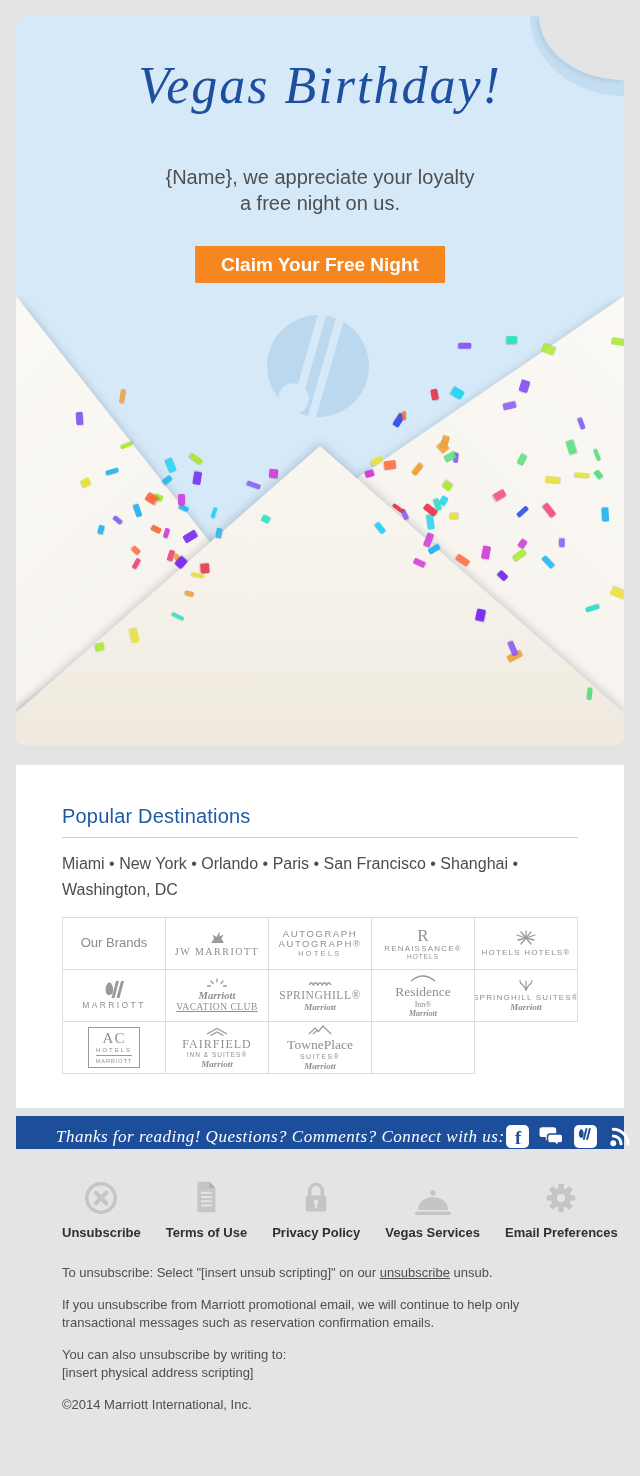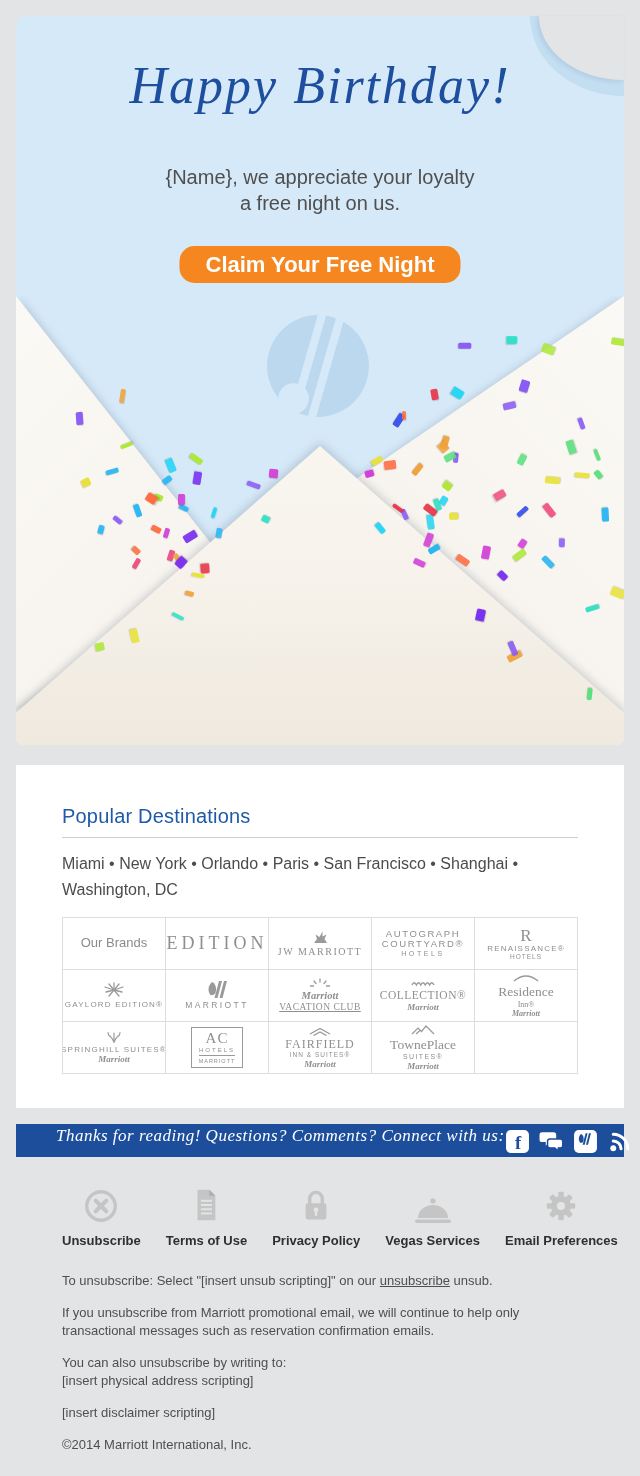--- a/index.html
+++ b/index.html
@@ -25,22 +25,22 @@
     position:absolute; top:40px; left:0; right:0; text-align:center;
     font-family:cursive; font-style:italic; font-weight:400;
     font-size:52px; letter-spacing:2px; color:#1d4f9e;
   }
   .hero-msg {
     position:absolute; top:148px; left:0; right:0; text-align:center;
     font-size:20px; line-height:26px; color:#4f4f4f;
   }
   .cta {
     position:absolute; top:230px; left:50%; transform:translateX(-50%);
-    background:#f6861f; color:#fff; border:none; border-radius:15px;
-    font-family:"Liberation Sans", sans-serif; font-weight:bold; font-size:22px;
+    background:#f6861f; color:#fff; border:none; border-radius:1px;
+    font-family:"Liberation Sans", sans-serif; font-weight:bold; font-size:19px;
     padding:0 26px; height:37px; line-height:37px; white-space:nowrap; cursor:pointer;
   }
 
   .envelope {
     position:absolute; top:280px; left:0; width:608px; height:449px;
     overflow:hidden; border-radius:0 0 8px 8px;
   }
   .watermark { position:absolute; top:14px; left:246px; }
   .flap { position:absolute; inset:0; }
   .flap .shape { position:absolute; inset:0; }
@@ -51,21 +51,21 @@
   .flap-right .shape { clip-path:polygon(608px 0, -50px 100%, 608px 100%);
     background:linear-gradient(225deg,#fbf9f5,#f2eee6); }
   .flap-front { filter:drop-shadow(0 -3px 4px rgba(90,105,125,.28)); }
   .flap-front .shape { clip-path:polygon(304px 150px, 680px 480px, -72px 480px);
     background:linear-gradient(180deg,#fbf9f4 0%,#f7f3ec 60%,#efe9de 100%); }
   .confetti-layer { position:absolute; inset:0; }
   .confetti-layer span { position:absolute; display:block; border-radius:1.5px;
     box-shadow:0.5px 1px 1px rgba(0,0,0,.16); }
 
   
-  .panel { margin:20px 16px 16px; background:#ffffff; padding:40px 46px 34px; }
+  .panel { margin:20px 16px 8px; background:#ffffff; padding:40px 46px 34px; }
   .panel h2 { margin:0 0 9px; font-size:20px; font-weight:500; color:#1f5aa8; letter-spacing:.2px; }
   .panel .rule { border:none; border-top:1px solid #cfcfcf; margin:0 0 13px; }
   .dest { font-size:16px; line-height:26px; color:#4c4c4c; margin-bottom:14px; }
 
   .brand-grid {
     display:grid; grid-template-columns:repeat(5,1fr);
     border-top:1px solid #dddddd; border-left:1px solid #dddddd;
   }
   .bcell {
     height:52px; border-right:1px solid #dddddd; border-bottom:1px solid #dddddd;
@@ -93,21 +93,21 @@
   .serif12caps { font-family:"Liberation Serif",serif; font-size:12px; letter-spacing:1px; }
   .serif13     { font-family:"Liberation Serif",serif; font-size:13.5px; }
   .serif8      { font-family:"Liberation Serif",serif; font-size:8px; }
   .acbig       { font-family:"Liberation Serif",serif; font-size:15px; letter-spacing:1px;text-align:center; }
   .acrule      { font-size:5.5px; letter-spacing:1px; border-top:1px solid #9a9a9a; padding-top:1.5px; margin-top:1.5px; }
   .logo-box    { border:1px solid #9a9a9a; padding:2px 7px 3px; display:flex; flex-direction:column; align-items:center; }
 
   
   .social-bar {
     margin:0 16px; height:33px; background:#1d4e9b;
-    display:flex; padding:2px 12px 0 40px;
+    display:flex; align-items:center; padding:8px 12px 0 40px;
   }
   .social-msg { flex:1; color:#ffffff; font-family:cursive; font-style:italic;
                 font-size:17px; letter-spacing:.5px; white-space:nowrap; }
   .social-icons { display:flex; gap:9px; align-items:center; }
   .sicon { display:block; width:25px; height:25px; cursor:pointer; line-height:0; }
 
   
   .footer { margin:0 16px; padding:26px 0 0 46px; }
   .flinks { display:flex; gap:25px; align-items:flex-end; }
   .flink { display:flex; flex-direction:column; align-items:center; cursor:pointer; }
@@ -119,21 +119,21 @@
 </style>
 </head>
 <body>
 
 <div class="hero">
   <div class="card">
     <div class="fold">
       <div class="fold-curl"></div>
       <div class="fold-gray"></div>
     </div>
-    <div class="hero-title">Happy Birthday!</div>
+    <div class="hero-title">Vegas Birthday!</div>
     <div class="hero-msg" id="hero-msg">
         <div>{Name}, we appreciate your loyalty</div>
         <div>a free night on us.</div>
       </div>
     <button class="cta">Claim Your Free Night</button>
   </div>
 
   <div class="envelope">
     <svg class="watermark" viewBox="0 0 110 110" width="112" height="112">
       <circle cx="55" cy="55" r="50" fill="#bcd8ee"></circle>
@@ -250,31 +250,28 @@
   <h2>Popular Destinations</h2>
   <hr class="rule">
   <div class="dest" id="dest">
       <div>Miami • New York • Orlando • Paris • San Francisco • Shanghai • Washington, DC</div>
     </div>
   <div class="brand-grid" id="brand-grid">
       <div class="bcell">
         <div class="bl ob">Our Brands</div>
       </div>
       <div class="bcell">
-        <div class="bl edition">EDITION</div>
-      </div>
-      <div class="bcell">
         <span class="logo-icon"><svg width="20" height="14" viewBox="0 0 20 14">
             <path fill="currentColor" d="M4 13 L7 9 L5.5 4.5 L9.5 7 L12.5 1.5 L12.5 6.5 L16.5 4.5 L14.5 9 L17 13 Z"></path>
           </svg></span>
         <div class="bl serifcaps10">JW MARRIOTT</div>
       </div>
       <div class="bcell">
         <div class="bl caps10">AUTOGRAPH</div>
-        <div class="bl caps10">COURTYARD®</div>
+        <div class="bl caps10">AUTOGRAPH®</div>
         <div class="bl caps7sp">HOTELS</div>
       </div>
       <div class="bcell">
         <div class="bl serifR">R</div>
         <div class="bl caps8">RENAISSANCE®</div>
         <div class="bl caps6">HOTELS</div>
       </div>
       <div class="bcell">
         <span class="logo-icon"><svg width="22" height="16" viewBox="0 0 22 16">
             <g stroke="currentColor" stroke-width="1.3" fill="none" stroke-linecap="round">
@@ -282,21 +279,21 @@
               <path d="M11 8 L16 2"></path>
               <path d="M11 8 L20 5"></path>
               <path d="M11 8 L19 10"></path>
               <path d="M11 8 L16 14"></path>
               <path d="M11 8 L6 2"></path>
               <path d="M11 8 L2 5"></path>
               <path d="M11 8 L3 10"></path>
               <path d="M11 8 L6 14"></path>
             </g>
           </svg></span>
-        <div class="bl caps8">GAYLORD EDITION®</div>
+        <div class="bl caps8">HOTELS HOTELS®</div>
       </div>
       <div class="bcell">
         <span class="logo-icon"><svg width="20" height="18" viewBox="0 0 20 18">
             <g fill="currentColor">
               <path d="M5 1 Q9.5 3 9 9.5 Q8.5 15 3.5 14 Q0.5 10.5 2 5.5 Q3 2.5 5 1 Z"></path>
               <path d="M12 0 L15 0 L10.5 17 L7.5 17 Z"></path>
               <path d="M17 0 L20 0 L15.5 17 L12.5 17 Z"></path>
             </g>
           </svg></span>
         <div class="bl caps8sp">MARRIOTT</div>
@@ -311,21 +308,21 @@
               <path d="M17.5 8 L20.5 8"></path>
             </g>
           </svg></span>
         <div class="bl script10">Marriott</div>
         <div class="bl vacunder">VACATION CLUB</div>
       </div>
       <div class="bcell">
         <span class="logo-icon"><svg width="26" height="9" viewBox="0 0 26 9">
             <path fill="none" stroke="currentColor" stroke-width="1.4" d="M2 7 Q4.2 2.5 6.4 7 Q8.6 2.5 10.8 7 Q13 2.5 15.2 7 Q17.4 2.5 19.6 7 Q21.8 2.5 24 7"></path>
           </svg></span>
-        <div class="bl serif11caps">COLLECTION®</div>
+        <div class="bl serif11caps">SPRINGHILL®</div>
         <div class="bl script9">Marriott</div>
       </div>
       <div class="bcell">
         <span class="logo-icon"><svg width="30" height="9" viewBox="0 0 30 9">
             <path fill="none" stroke="currentColor" stroke-width="1.4" d="M3 8 Q15 -2 27 8"></path>
           </svg></span>
         <div class="bl serif13">Residence</div>
         <div class="bl serif8">Inn®</div>
         <div class="bl script8">Marriott</div>
       </div>
@@ -460,16 +457,15 @@
             <circle cx="20" cy="20" r="4.3" fill="#e3e4e5"></circle>
           </svg>
         </span>
         <div class="flabel">Email Preferences</div>
       </div>
     </div>
   <div class="fparas">
     <p><span>To unsubscribe: Select "[insert unsub scripting]" on our </span><a>unsubscribe</a><span> unsub.</span></p>
     <p>If you unsubscribe from Marriott promotional email, we will continue to help only transactional messages such as reservation confirmation emails.</p>
     <p id="writing-para">You can also unsubscribe by writing to:<br>[insert physical address scripting]</p>
-    <p>[insert disclaimer scripting]</p>
     <p>©2014 Marriott International, Inc.</p>
   </div>
 </div>
 
 </body></html>

